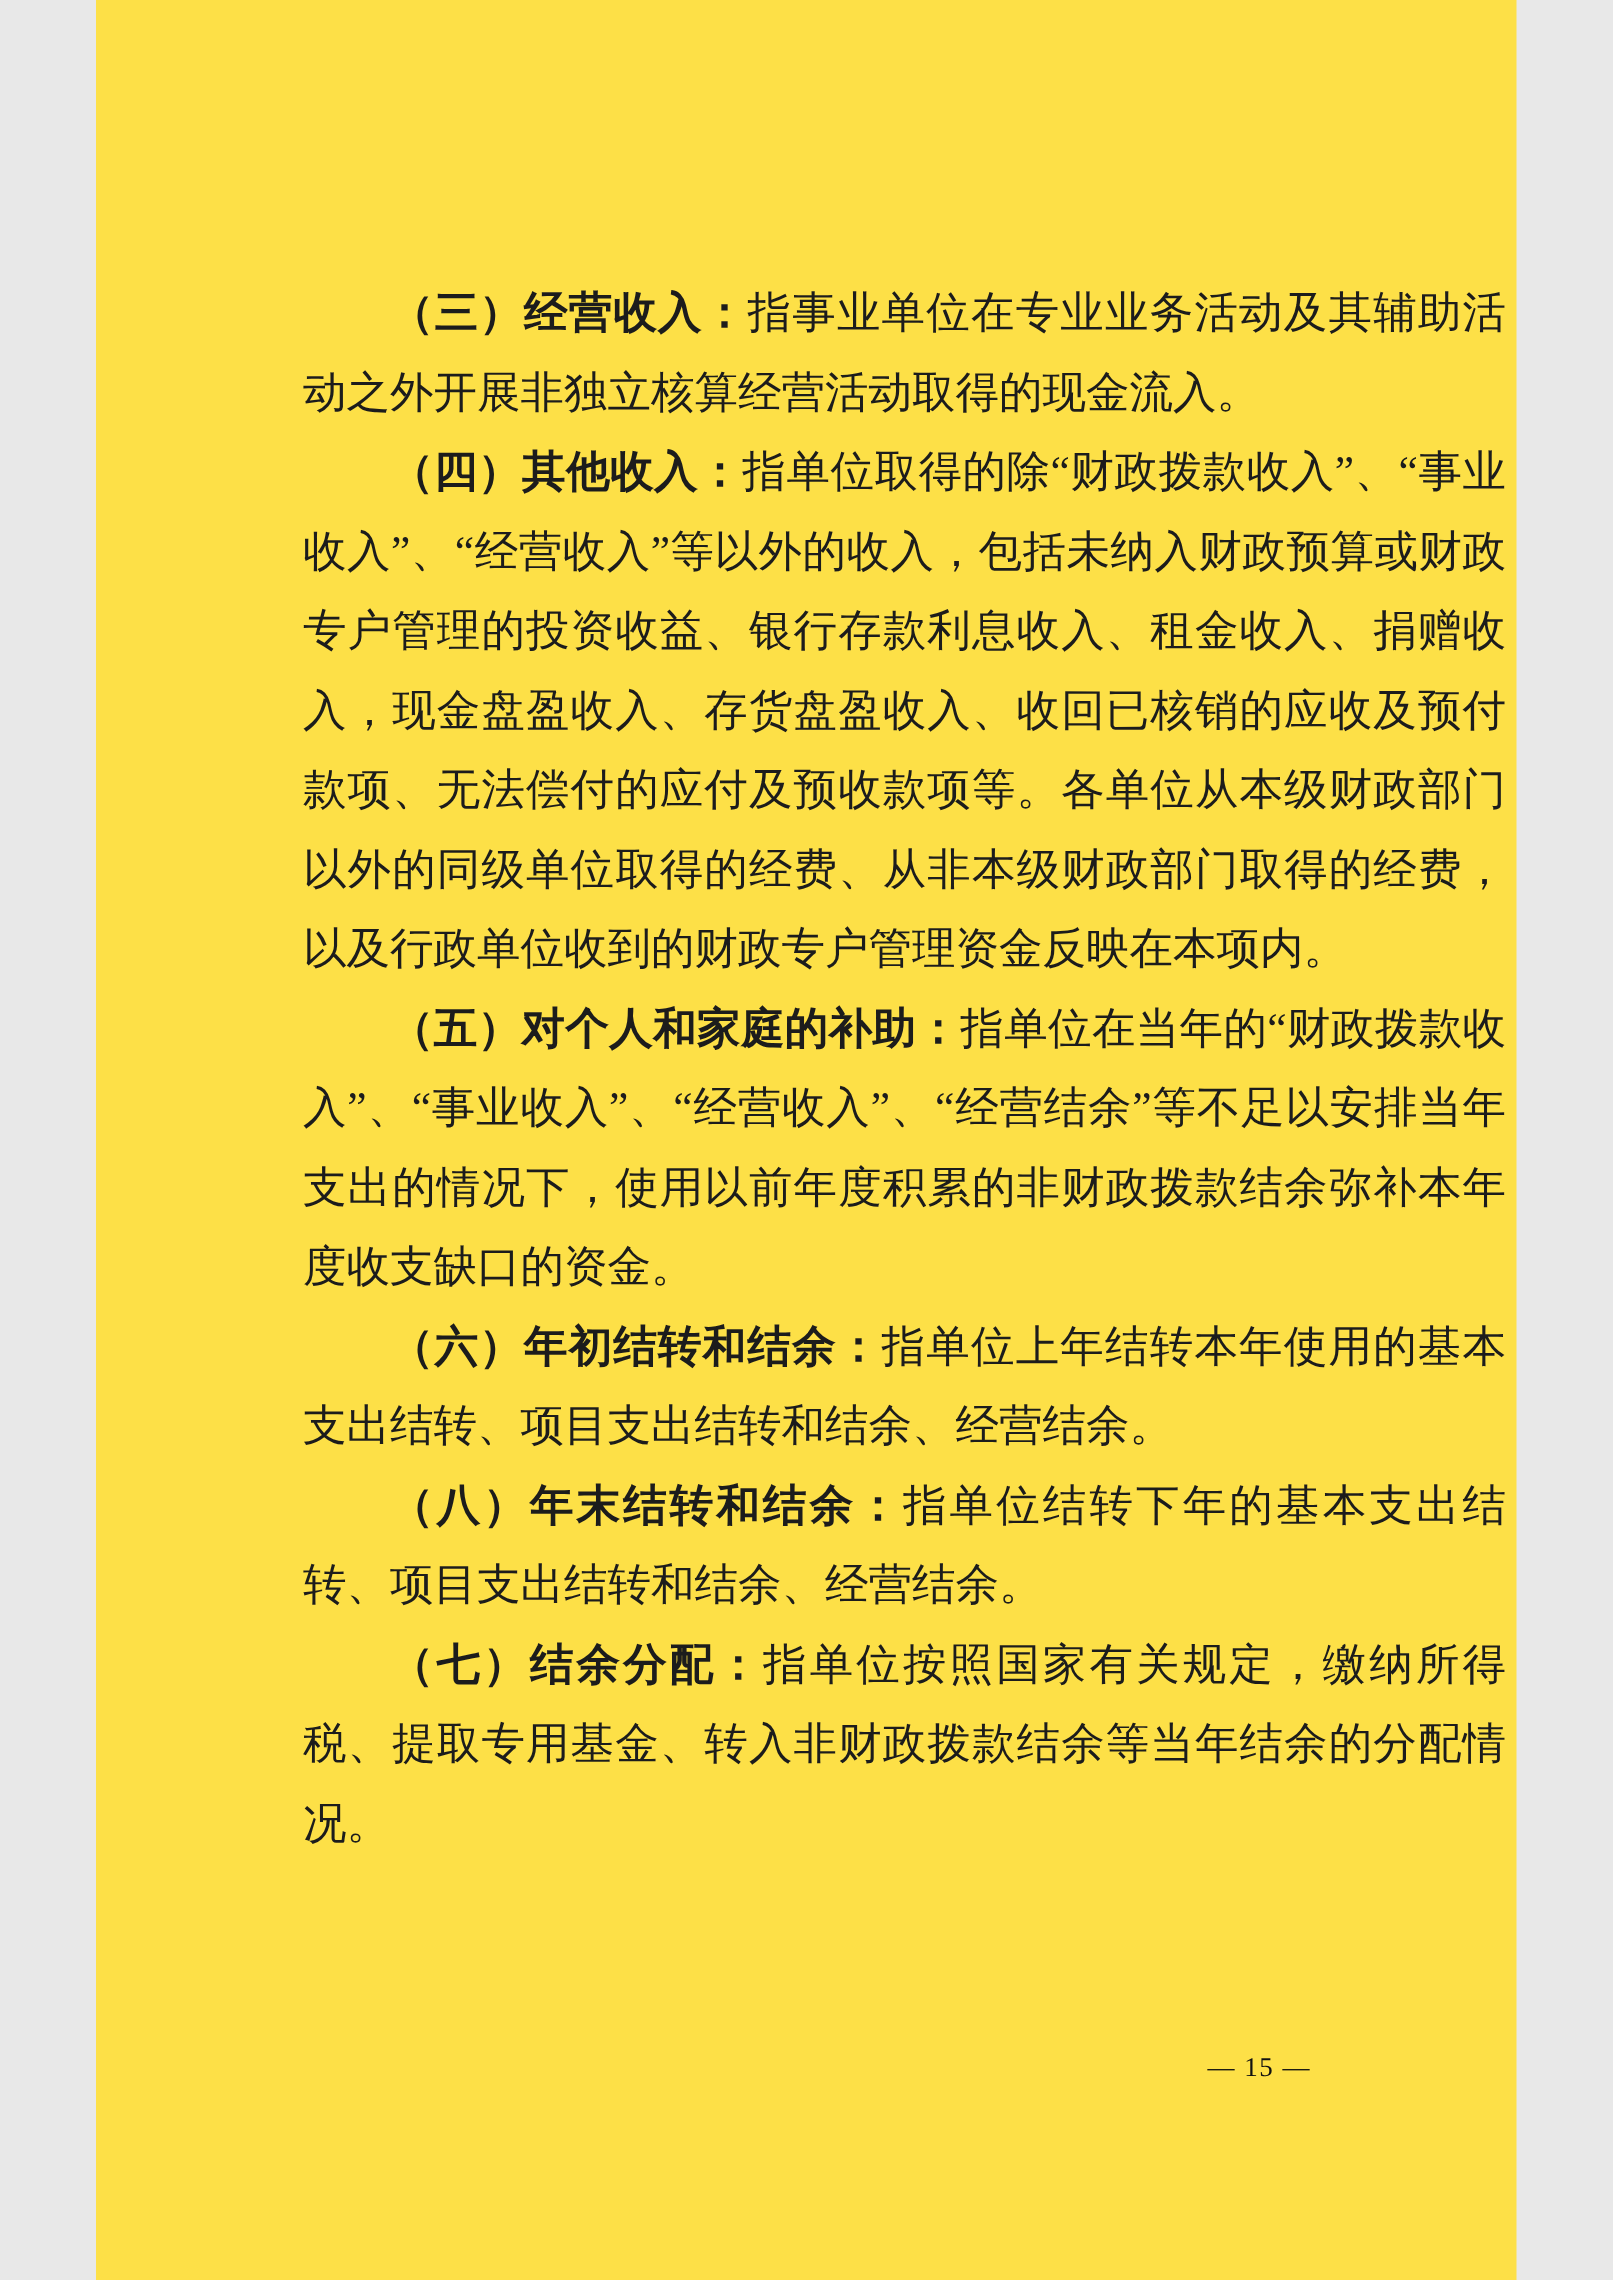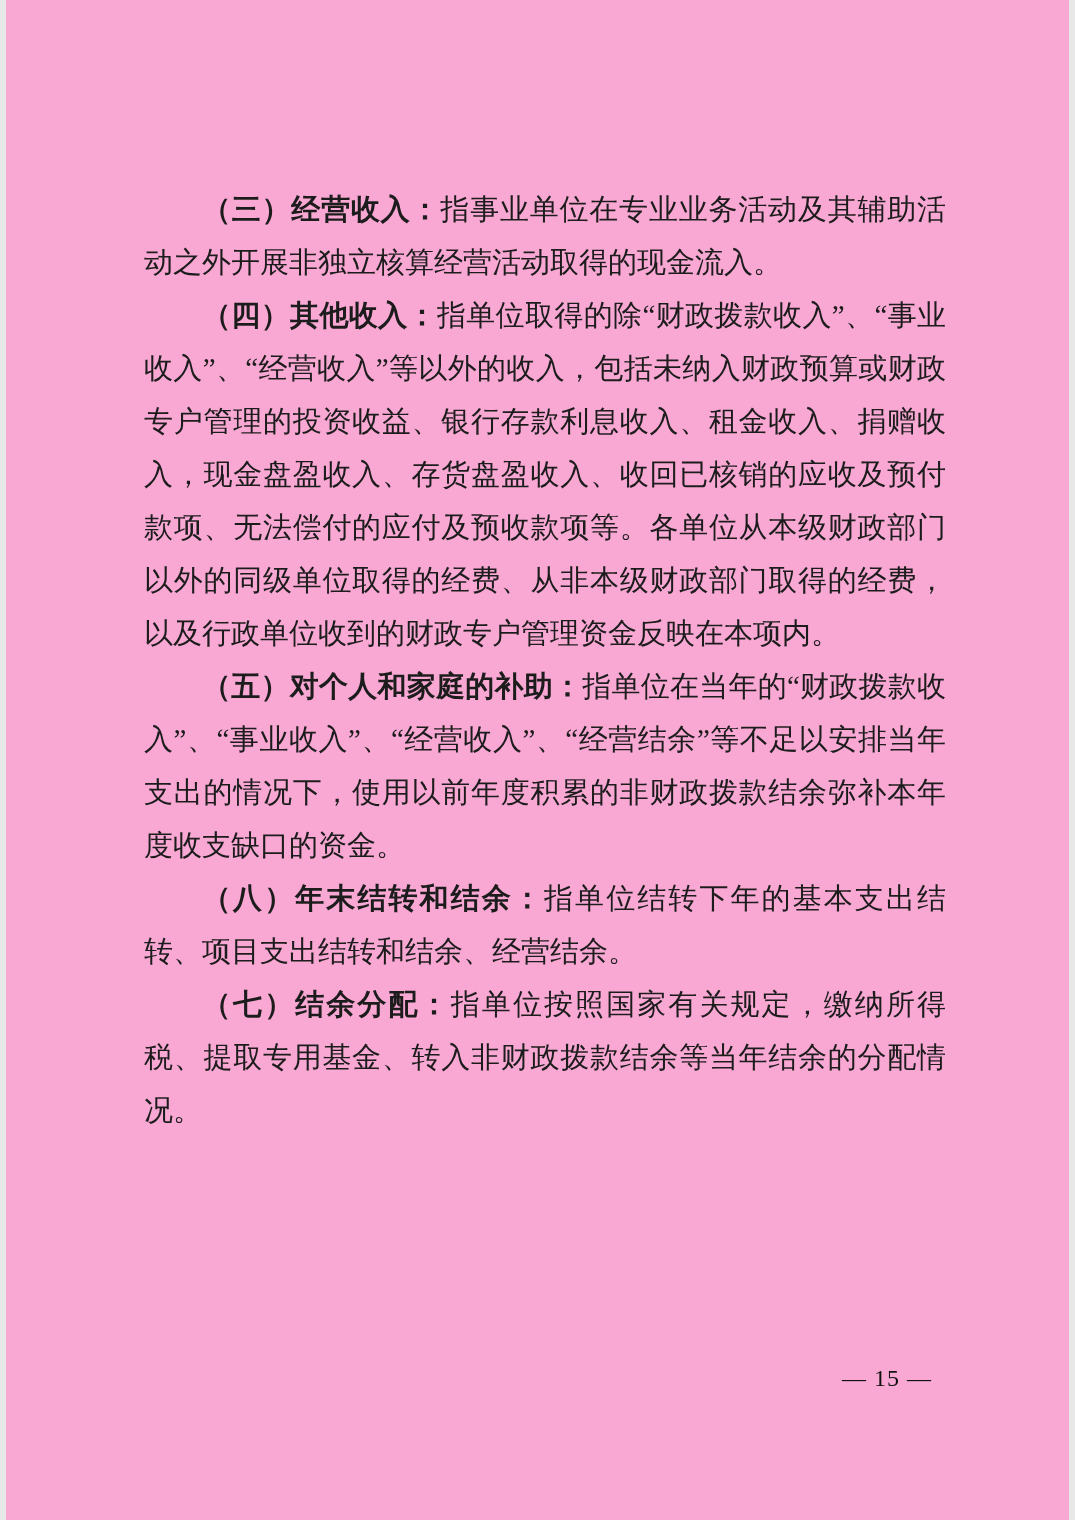--- a/index.html
+++ b/index.html
@@ -2,24 +2,24 @@
 <html><head>
 <meta charset="utf-8">
 <style>
   html, body {
     margin: 0;
     padding: 0;
     background: #e8e8e8;
   }
   .page {
     position: relative;
-    width: 1063px;
+    width: 947px;
     height: 1520px;
     margin: 0 auto;
-    background: #f9a8d4;
+    background: #fde047;
     overflow: hidden;
     font-family: "Liberation Serif", "DejaVu Serif", serif;
   }
   .content {
     position: absolute;
     left: 138px;
     top: 183px;
     width: 802px;
     color: #1c1c1c;
     font-size: 29px;
@@ -32,34 +32,35 @@
     text-indent: 2em;
   }
   .lead {
     font-weight: 700;
   }
   .page-number {
     position: absolute;
     top: 1358px;
     right: 137px;
     color: #111111;
-    font-size: 24px;
+    font-size: 18px;
     line-height: 40px;
     letter-spacing: 1px;
     font-family: "Liberation Serif", "DejaVu Serif", serif;
   }
 </style>
 </head>
 <body>
 
 <div class="page">
 
   <div class="content">
     <p><span class="lead">（三）经营收入：</span><span>指事业单位在专业业务活动及其辅助活动之外开展非独立核算经营活动取得的现金流入。</span></p>
     <p><span class="lead">（四）其他收入：</span><span>指单位取得的除“财政拨款收入”、“事业收入”、“经营收入”等以外的收入，包括未纳入财政预算或财政专户管理的投资收益、银行存款利息收入、租金收入、捐赠收入，现金盘盈收入、存货盘盈收入、收回已核销的应收及预付款项、无法偿付的应付及预收款项等。各单位从本级财政部门以外的同级单位取得的经费、从非本级财政部门取得的经费，以及行政单位收到的财政专户管理资金反映在本项内。</span></p>
     <p><span class="lead">（五）对个人和家庭的补助：</span><span>指单位在当年的“财政拨款收入”、“事业收入”、“经营收入”、“经营结余”等不足以安排当年支出的情况下，使用以前年度积累的非财政拨款结余弥补本年度收支缺口的资金。</span></p>
+    <p><span class="lead">（六）年初结转和结余：</span><span>指单位上年结转本年使用的基本支出结转、项目支出结转和结余、经营结余。</span></p>
     <p><span class="lead">（八）年末结转和结余：</span><span>指单位结转下年的基本支出结转、项目支出结转和结余、经营结余。</span></p>
     <p><span class="lead">（七）结余分配：</span><span>指单位按照国家有关规定，缴纳所得税、提取专用基金、转入非财政拨款结余等当年结余的分配情况。</span></p>
   </div>
 
   <div class="page-number">— 15 —</div>
 
 </div>
 
 </body></html>

